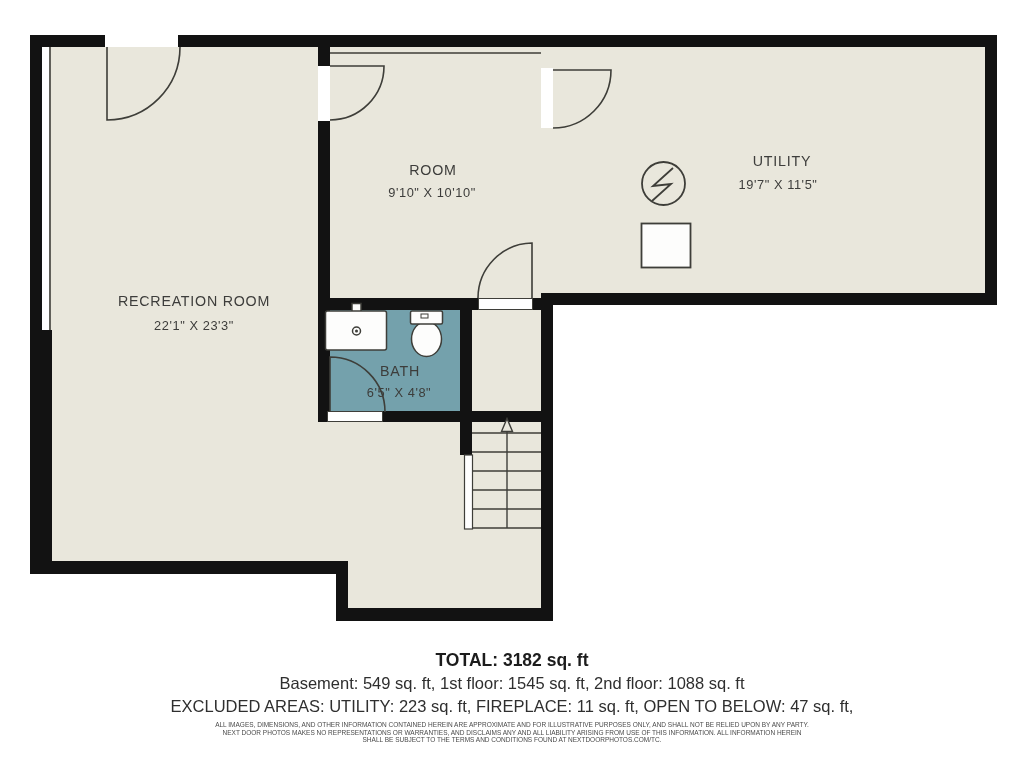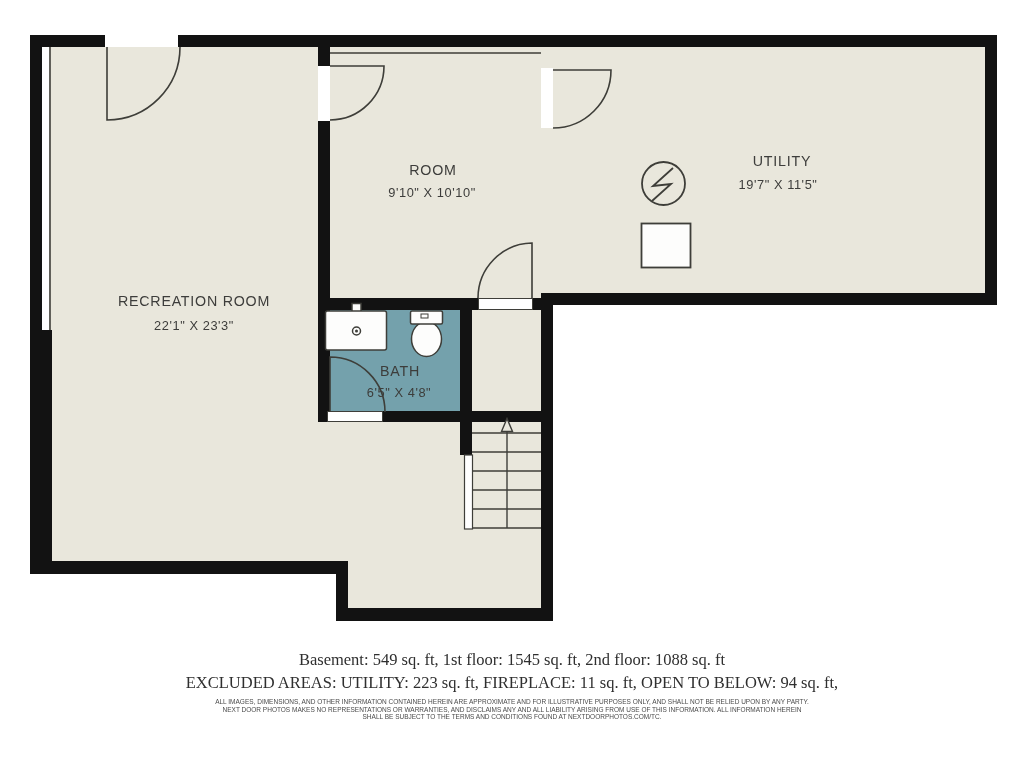--- a/index.html
+++ b/index.html
@@ -11,21 +11,21 @@
   .gap{position:absolute;background:#ffffff;}
   .gap.outlined{border:1px solid var(--line,#3e3e39);box-sizing:border-box;}
   .whitestrip{position:absolute;background:#ffffff;}
   svg{position:absolute;left:0;top:0;}
   .room-name{position:absolute;transform:translate(-50%,-50%) scaleX(.95);white-space:nowrap;
              font-size:15px;letter-spacing:.8px;color:var(--label_text,#3d3d3b);}
   .room-dims{position:absolute;transform:translate(-50%,-50%) scaleX(.95);white-space:nowrap;
              font-size:13.5px;letter-spacing:.6px;color:var(--label_text,#3d3d3b);}
   #summary{position:absolute;left:0;right:0;top:649px;text-align:center;color:var(--summary_text,#333333);}
   .sum-total{font-size:17.5px;font-weight:bold;color:#1c1c1c;line-height:23px;}
-  .sum-line{font-size:16.5px;line-height:22.5px;color:#2f2f2f;font-family:Liberation Serif, serif;}
+  .sum-line{font-size:16.5px;line-height:22.5px;color:#2f2f2f;}
   .disclaimer{font-size:6.5px;line-height:7.6px;color:#4a4a4a;margin-top:4px;}
 </style>
 </head>
 <body>
 
 <div id="canvas">
 
   <div class="floor" style="left:42px;top:47px;width:943px;height:251px;"></div>
   <div class="floor" style="left:42px;top:298px;width:499px;height:263px;"></div>
   <div class="floor" style="left:348px;top:561px;width:193px;height:47px;"></div>
@@ -102,22 +102,23 @@
   <div class="room-name" style="left:433px;top:169px;">ROOM</div>
   <div class="room-dims" style="left:432px;top:192px;">9'10" X 10'10"</div>
 
   <div class="room-name" style="left:782px;top:160px;">UTILITY</div>
   <div class="room-dims" style="left:778px;top:184px;">19'7" X 11'5"</div>
 
   <div class="room-name" style="left:400px;top:370px;">BATH</div>
   <div class="room-dims" style="left:399px;top:392px;">6'5" X 4'8"</div>
 
   <div id="summary">
+    <div class="sum-total">TOTAL: 3182 sq. ft</div>
     <div class="sum-line">Basement: 549 sq. ft, 1st floor: 1545 sq. ft, 2nd floor: 1088 sq. ft</div>
-    <div class="sum-line">EXCLUDED AREAS: UTILITY: 223 sq. ft, FIREPLACE: 11 sq. ft, OPEN TO BELOW: 94 sq. ft,</div>
+    <div class="sum-line">EXCLUDED AREAS: UTILITY: 223 sq. ft, FIREPLACE: 11 sq. ft, OPEN TO BELOW: 47 sq. ft,</div>
     <div class="disclaimer">
       <div>ALL IMAGES, DIMENSIONS, AND OTHER INFORMATION CONTAINED HEREIN ARE APPROXIMATE AND FOR ILLUSTRATIVE PURPOSES ONLY, AND SHALL NOT BE RELIED UPON BY ANY PARTY.</div>
       <div>NEXT DOOR PHOTOS MAKES NO REPRESENTATIONS OR WARRANTIES, AND DISCLAIMS ANY AND ALL LIABILITY ARISING FROM USE OF THIS INFORMATION. ALL INFORMATION HEREIN</div>
       <div>SHALL BE SUBJECT TO THE TERMS AND CONDITIONS FOUND AT NEXTDOORPHOTOS.COM/TC.</div>
     </div>
   </div>
 
 </div>
 
 </body></html>

